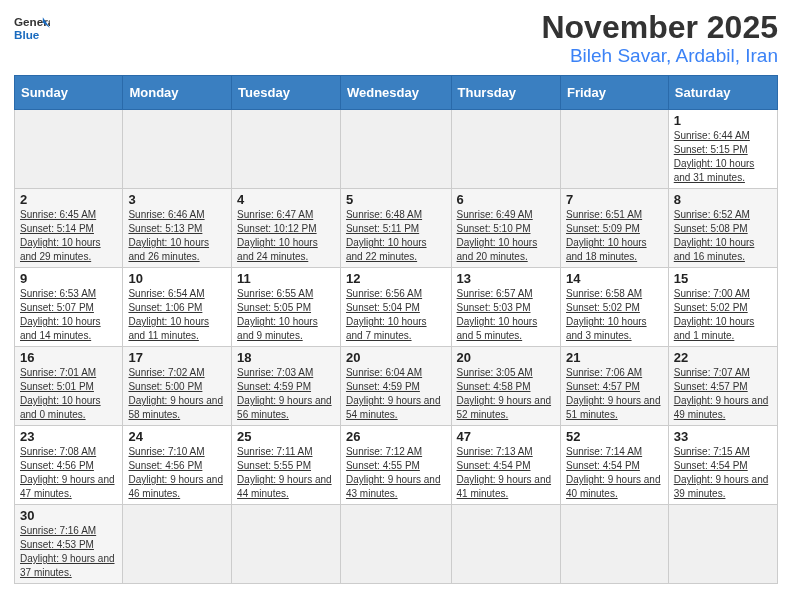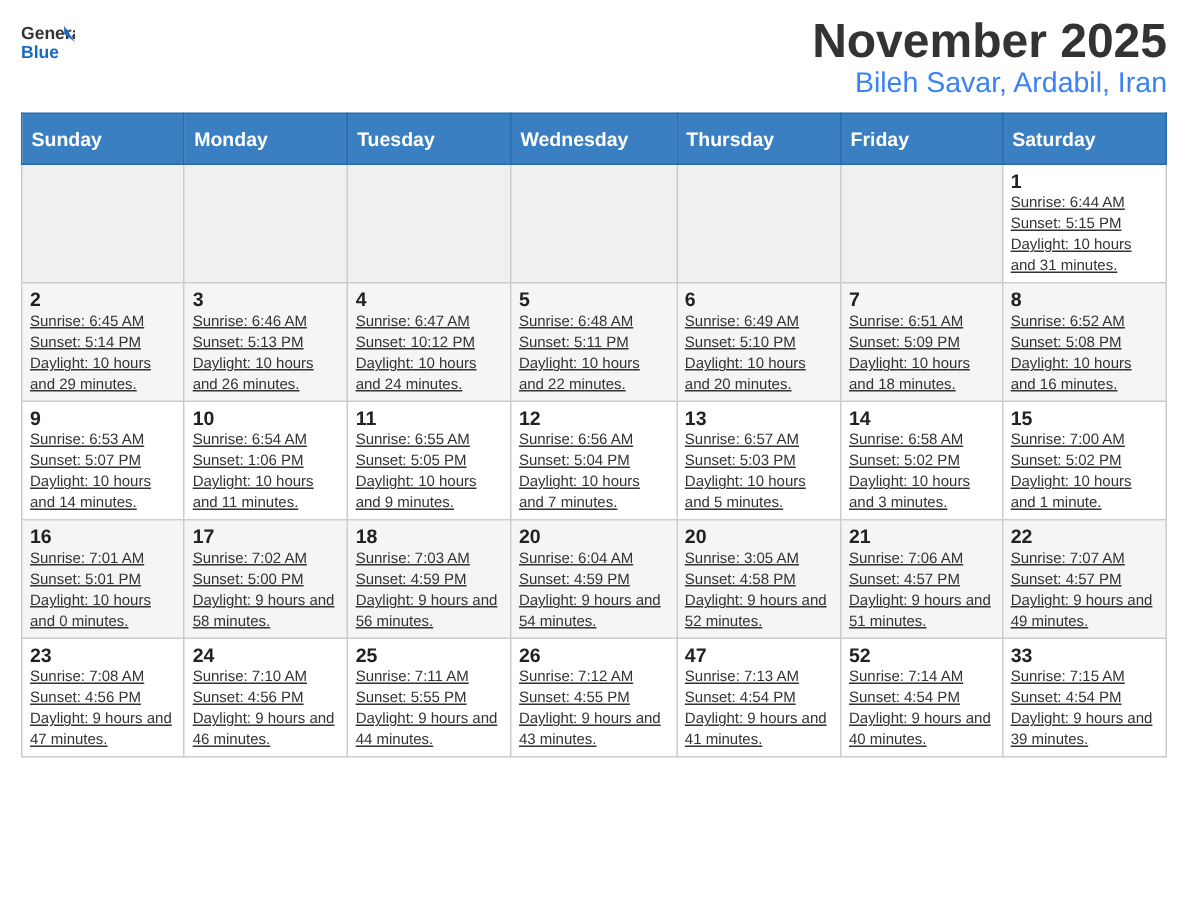--- a/index.html
+++ b/index.html
@@ -305,15 +305,29 @@
 Sunset: 4:54 PM
 Daylight: 9 hours and 40 minutes.</div>
           </td>
           <td>
             <span class="day-num">33</span>
             <div class="day-info">Sunrise: 7:15 AM
 Sunset: 4:54 PM
 Daylight: 9 hours and 39 minutes.</div>
           </td>
         </tr>
+        <tr>
+          <td>
+            <span class="day-num">30</span>
+            <div class="day-info">Sunrise: 7:16 AM
+Sunset: 4:53 PM
+Daylight: 9 hours and 37 minutes.</div>
+          </td>
+          <td class="empty"></td>
+          <td class="empty"></td>
+          <td class="empty"></td>
+          <td class="empty"></td>
+          <td class="empty"></td>
+          <td class="empty"></td>
+        </tr>
       </tbody>
   </table>
 </div>
 
 </body></html>

